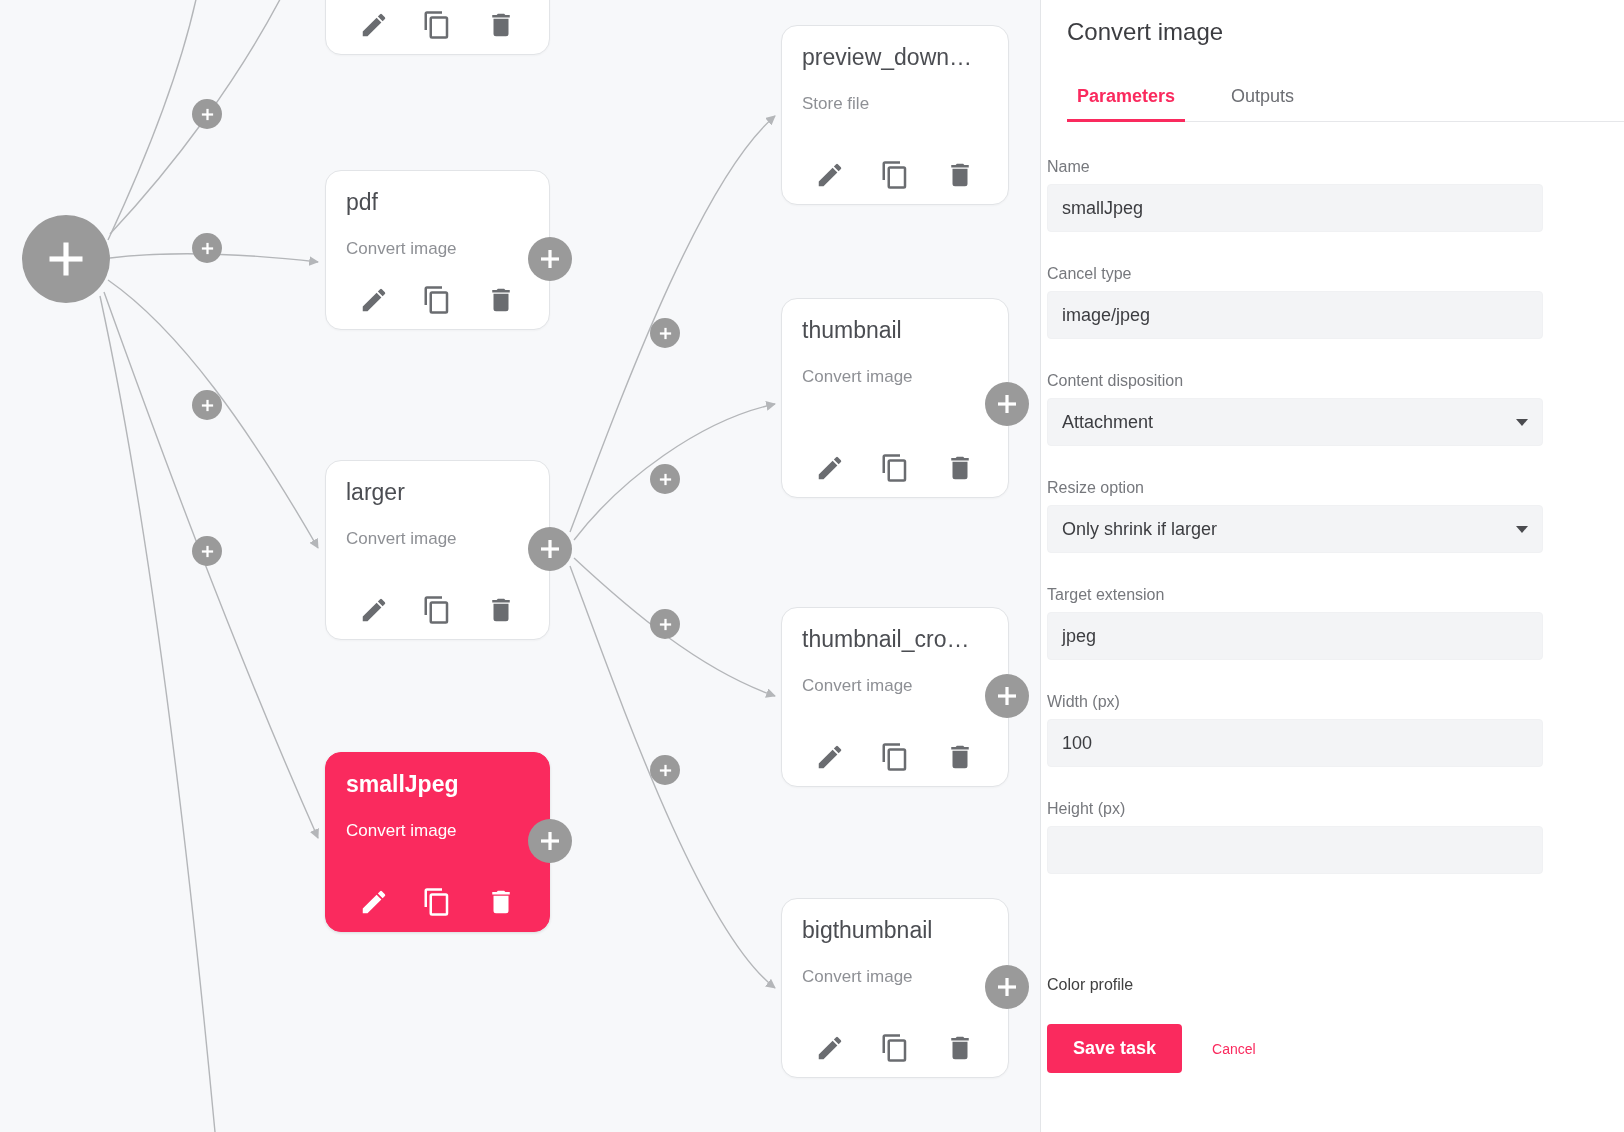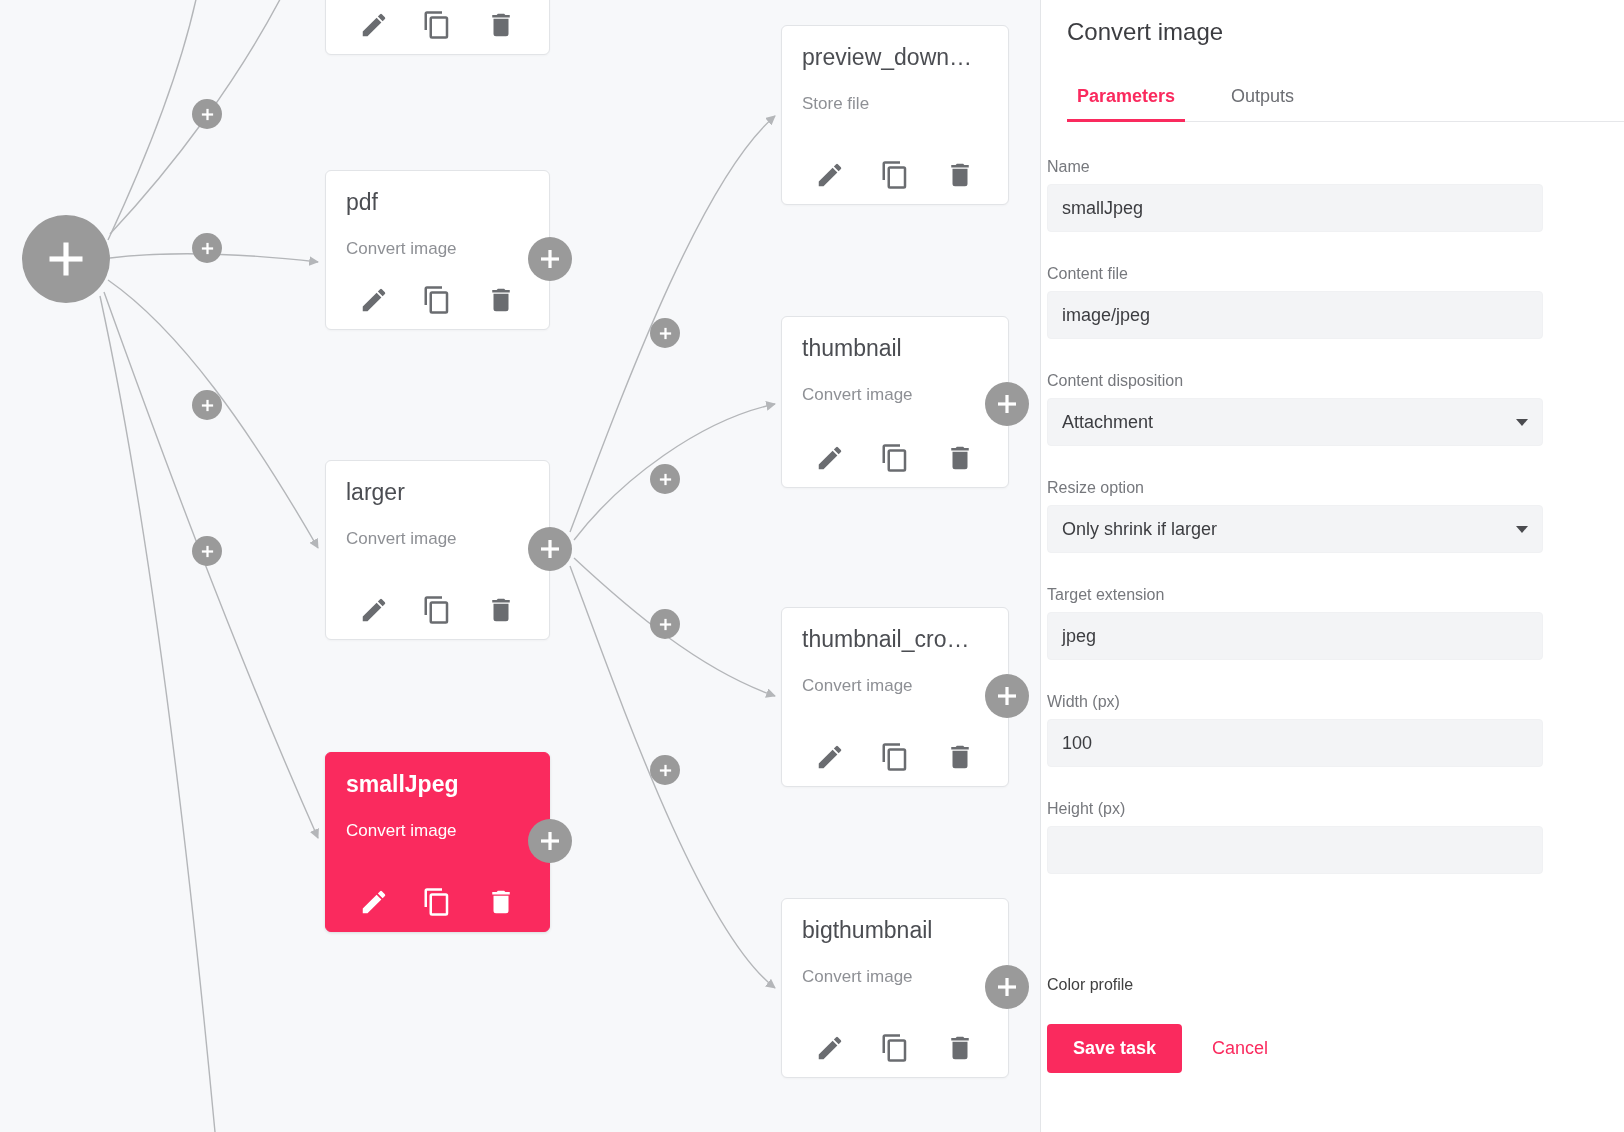--- a/index.html
+++ b/index.html
@@ -27,21 +27,21 @@
     position: absolute; left: 0; top: 0;
     width: 1041px; height: 1132px;
     pointer-events: none;
   }
 
   
   .node {
     position: absolute;
     background: #ffffff;
     border: 1px solid #e2e4e7;
-    border-radius: 6px;
+    border-radius: 16px;
     box-shadow: 0 1px 2px rgba(0,0,0,0.03);
   }
   .node.selected {
     background: #fa2a5e;
     border-color: #fa2a5e;
     box-shadow: 0 1px 3px rgba(0,0,0,0.12);
   }
   .node-title {
     position: absolute;
     left: 20px; top: 18px;
@@ -182,21 +182,21 @@
     font-size: 18px;
     font-weight: 700;
     padding: 14px 26px;
     cursor: pointer;
     font-family: "Liberation Sans", sans-serif;
   }
   .btn-link {
     background: transparent;
     border: none;
     color: #fa2a5e;
-    font-size: 18px;
+    font-size: 14px;
     margin-left: 30px;
     cursor: pointer;
     font-family: "Liberation Sans", sans-serif;
     text-align: center;
   }
 </style>
 </head>
 <body>
 
 <div id="app">
@@ -408,21 +408,21 @@
             </svg>
         </span>
         <span class="ico">
           <svg viewBox="0 0 24 24">
               <path d="M6 19a2 2 0 0 0 2 2h8a2 2 0 0 0 2-2V7H6v12zM19 4h-3.5l-1-1h-5l-1 1H5v2h14V4z"></path>
             </svg>
         </span>
       </div>
     </div>
 
-    <div class="node" style="left:781px; top:316px; width:228px; height:172px;">
+    <div class="node" style="left:781px; top:298px; width:228px; height:200px;">
       <div class="node-title">thumbnail</div>
       <div class="node-sub">Convert image</div>
       <div class="node-actions">
         <span class="ico">
           <svg viewBox="0 0 24 24">
               <path d="M3 17.2V21h3.8L17.9 9.9l-3.8-3.8L3 17.2zM20.7 7.1a1 1 0 0 0 0-1.4l-2.4-2.4a1 1 0 0 0-1.4 0l-1.8 1.8 3.8 3.8 1.8-1.8z"></path>
             </svg>
         </span>
         <span class="ico">
           <svg viewBox="0 0 24 24">
@@ -511,21 +511,21 @@
     </div>
 
     <div class="fields">
 
       <div class="field">
         <div class="field-label">Name</div>
         <div class="input-box" placeholder="">smallJpeg</div>
       </div>
 
       <div class="field">
-        <div class="field-label">Content file</div>
+        <div class="field-label">Cancel type</div>
         <div class="input-box" placeholder="">image/jpeg</div>
       </div>
 
       <div class="field">
         <div class="field-label">Content disposition</div>
         <div class="input-box">
           <span>Attachment</span>
           <span class="caret"></span>
         </div>
       </div>

